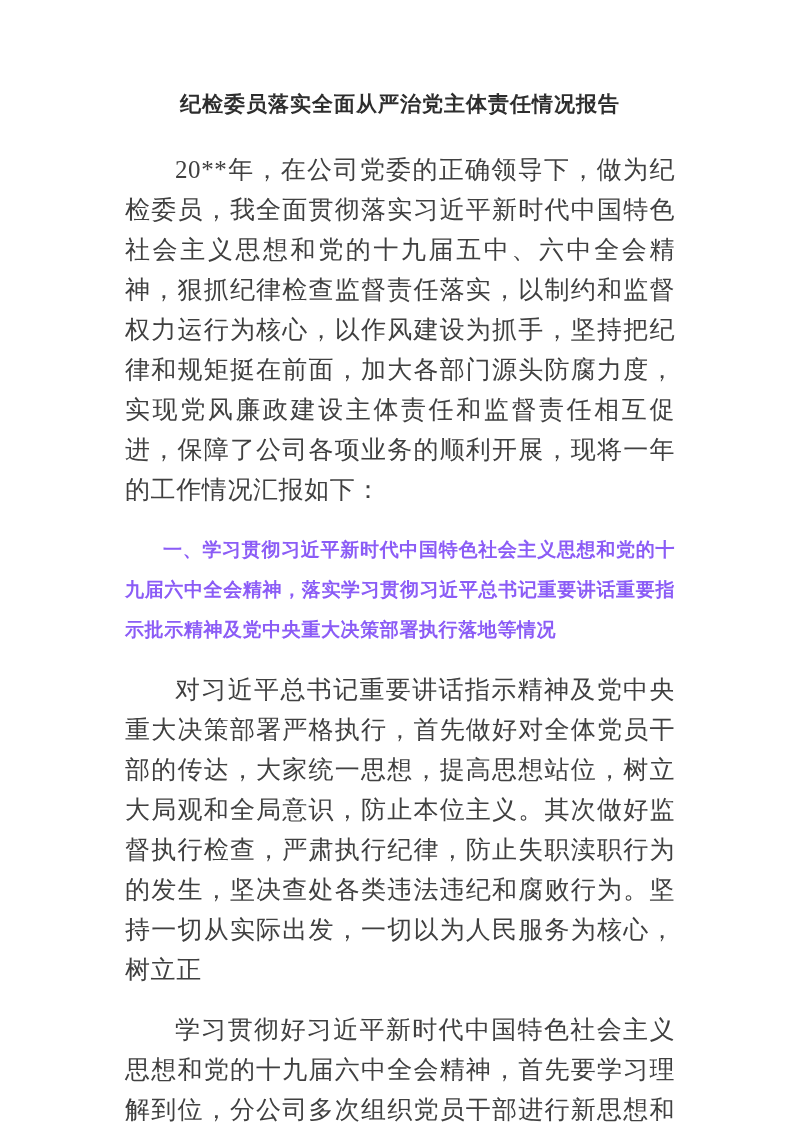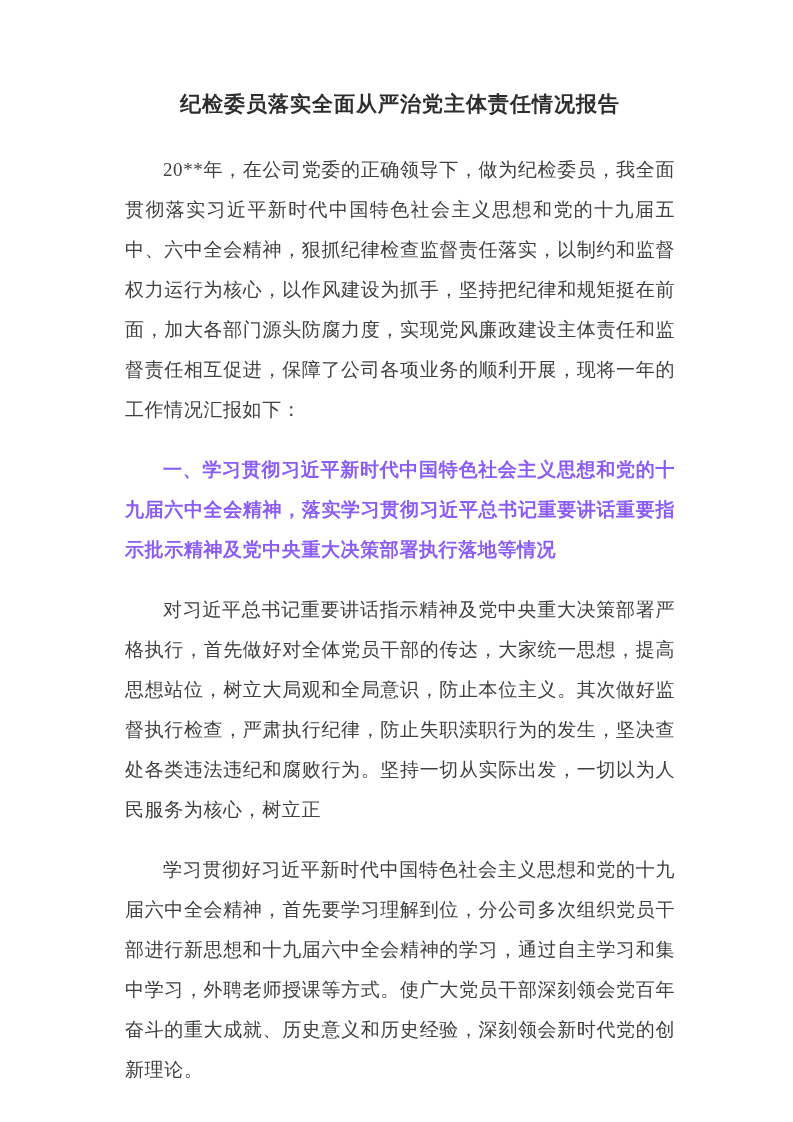--- a/index.html
+++ b/index.html
@@ -24,21 +24,21 @@
   .doc-title {
     font-size: 21px;
     font-weight: bold;
     text-align: center;
     color: #2d2d2d;
     letter-spacing: 1px;
     line-height: 32px;
     margin: 0 0 30px 0;
   }
   .para {
-    font-size: 19px;
+    font-size: 25px;
     line-height: 40px;
     text-align: justify;
     text-indent: 2em;
     letter-spacing: 0.6px;
     color: #404040;
     margin: 0 0 20px 0;
     font-weight: normal;
   }
   .heading {
     font-weight: bold;

